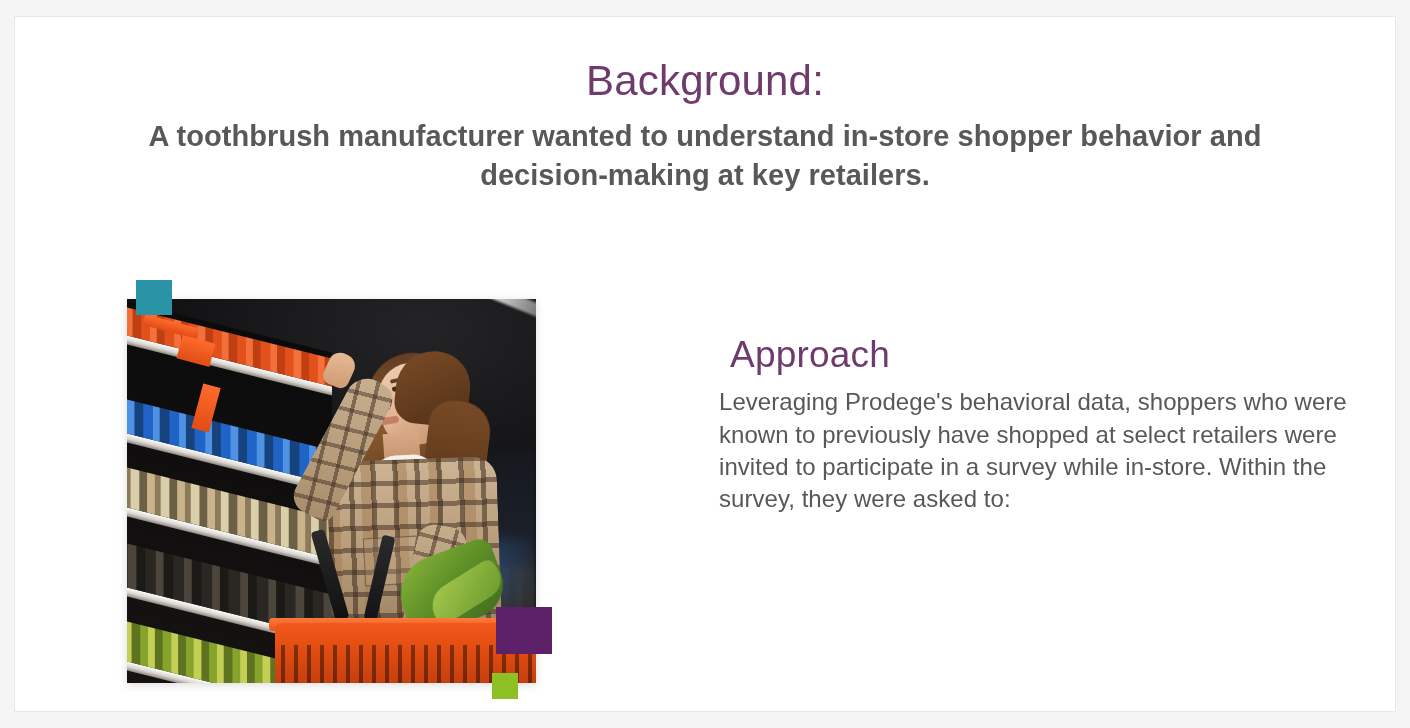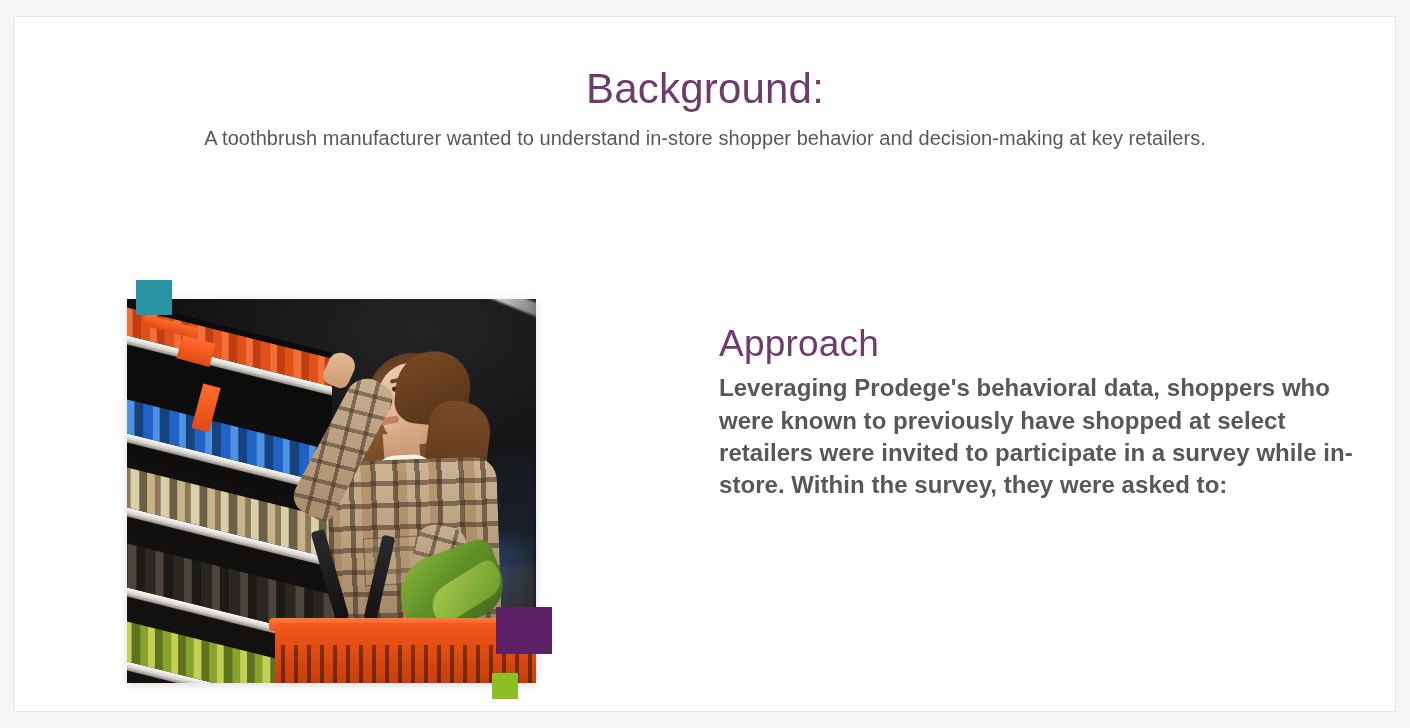--- a/index.html
+++ b/index.html
@@ -23,38 +23,38 @@
     height: 696px;
     background: #ffffff;
     border: 1px solid #e8e8e8;
     box-sizing: border-box;
   }
 
   
   .header-block {
     position: absolute;
     left: 0;
-    top: 8px;
+    top: 0;
     width: 100%;
     text-align: center;
   }
   .slide-title {
     margin: 0;
     padding-top: 42px;
     font-size: 42px;
     font-weight: 300;
     letter-spacing: 0.2px;
     color: #6f3b6d;
     line-height: 1.05;
   }
   .slide-subtitle {
     margin: 14px auto 0 auto;
     width: 1120px;
-    font-size: 20px;
-    font-weight: 400;
+    font-size: 29px;
+    font-weight: 700;
     color: #58585a;
     line-height: 1.33;
     letter-spacing: 0.05px;
   }
 
   
   .photo-block {
     position: absolute;
     left: 98px;
     top: 247px;
@@ -323,31 +323,31 @@
   .sq-lime  { left: 379px; top: 409px; width: 26px; height: 26px; }
 
   
   .approach-block {
     position: absolute;
     left: 704px;
     top: 306px;
     width: 640px;
   }
   .approach-title {
-    margin: 0;
+    margin: 11px;
     font-size: 37px;
     font-weight: 300;
     color: #6f3b6d;
     line-height: 1.12;
     letter-spacing: .2px;
   }
   .approach-body {
     margin: 8px 0 0 0;
     font-size: 24px;
-    font-weight: 700;
+    font-weight: 400;
     color: #58585a;
     line-height: 1.34;
     letter-spacing: .05px;
   }
   .approach-list {
     margin: 4px 0 0 0;
     padding-left: 54px;
     list-style: disc;
   }
   .approach-list li {

